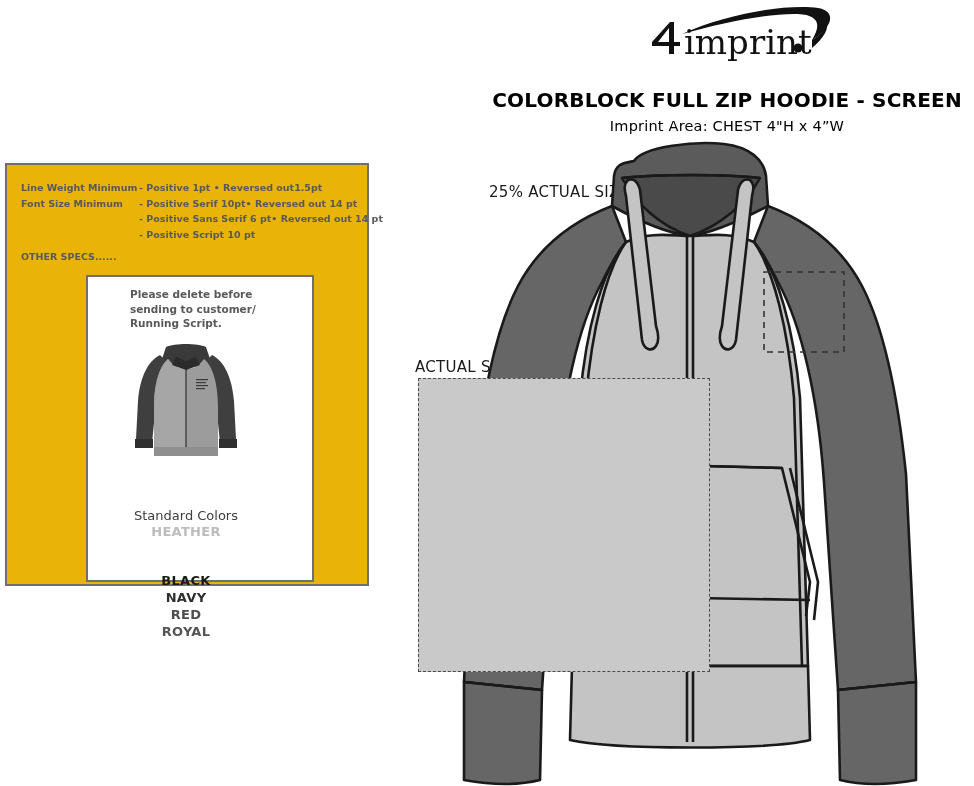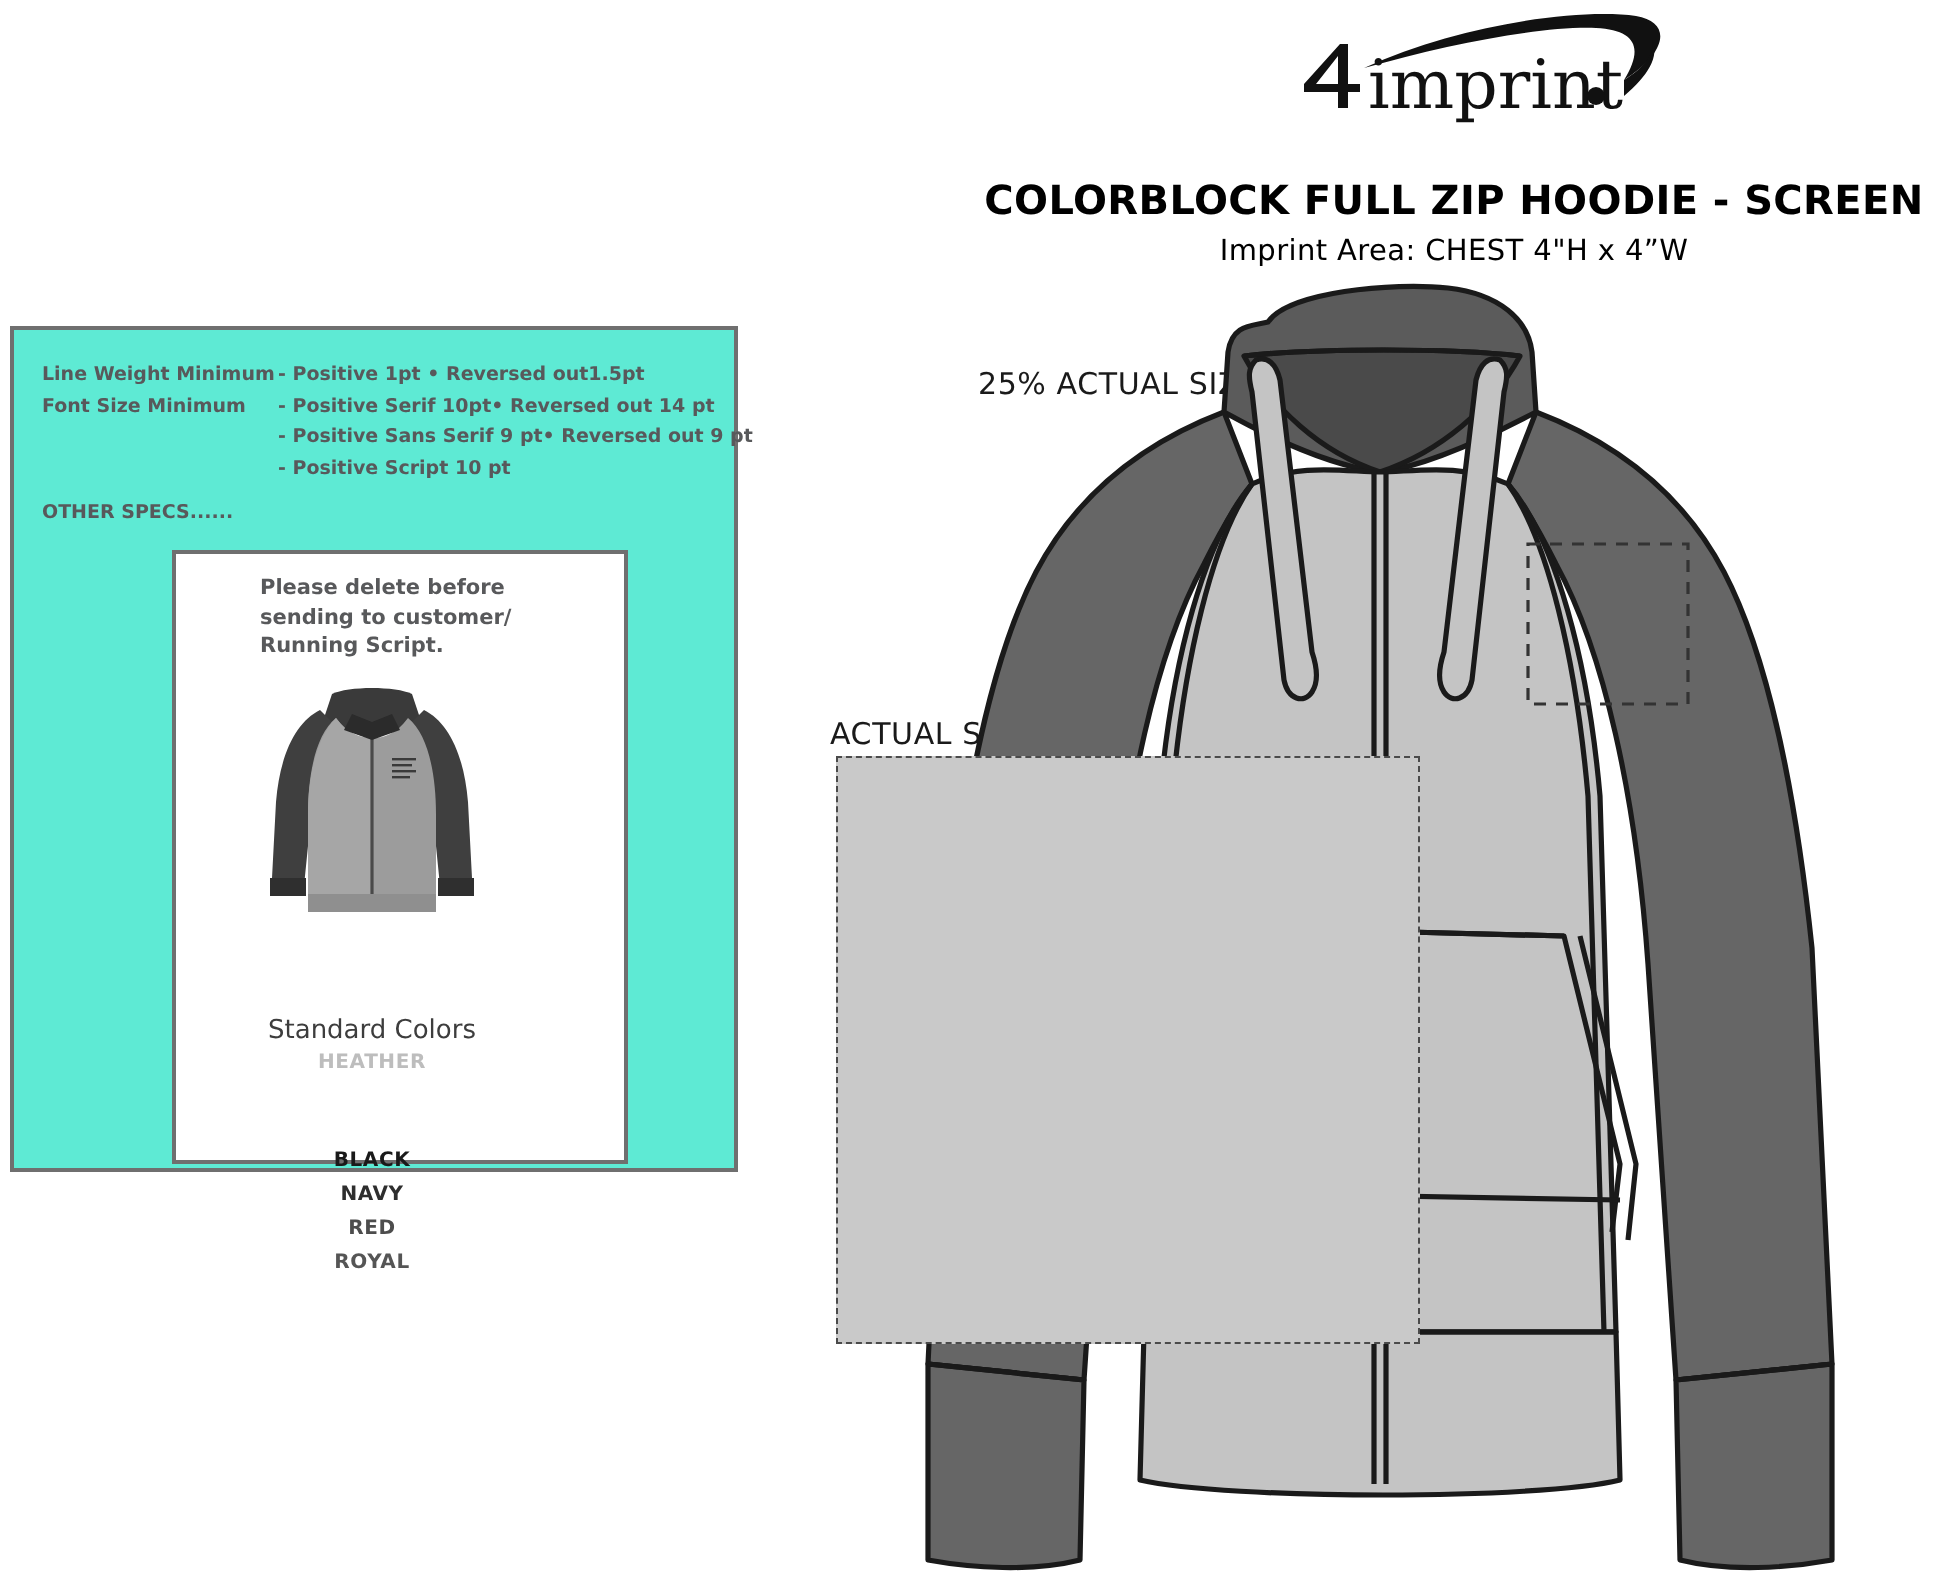--- a/index.html
+++ b/index.html
@@ -16,21 +16,21 @@
     font-size:20px;font-weight:bold;letter-spacing:.2px;color:#000;
     font-family:"DejaVu Sans", sans-serif;white-space:nowrap;
   }
   #imprint-sub{
     margin-top:6px;font-size:14.5px;color:#000;letter-spacing:.2px;
     font-family:"DejaVu Sans", sans-serif;white-space:nowrap;
   }
   
   #spec-panel{
     position:absolute;left:5px;top:163px;width:364px;height:423px;
-    border:2px solid #6f6f6f;background:#5eead4;box-sizing:border-box;
+    border:2px solid #6f6f6f;background:#eab308;box-sizing:border-box;
   }
   #spec-text{position:absolute;left:14px;top:15px;width:350px;}
   .spec-row{
     display:flex;font-size:9.5px;font-weight:bold;color:#58595b;
     line-height:15.5px;font-family:"DejaVu Sans", sans-serif;white-space:nowrap;
   }
   .spec-label{width:118px;flex:none;}
   .spec-val{flex:none;}
   .spec-indent{padding-left:118px;}
   #other-specs{
@@ -47,21 +47,21 @@
     font-size:10.5px;font-weight:bold;line-height:14.5px;color:#58595b;
     font-family:"DejaVu Sans", sans-serif;
   }
   #thumb-wrap{position:absolute;left:0;top:62px;width:196px;height:130px;
     display:flex;align-items:center;justify-content:center;}
   #std-colors{
     position:absolute;left:0;top:196px;width:196px;text-align:center;
   }
   #std-title{font-size:13px;color:#3d3d3d;font-family:"DejaVu Sans", sans-serif;margin-top:35px;}
   .color-item{
-    font-size:10px;font-weight:bold;line-height:17px;letter-spacing:.3px;
+    font-size:13px;font-weight:bold;line-height:17px;letter-spacing:.3px;
     font-family:"DejaVu Sans", sans-serif;
   }
   
   #art{position:absolute;left:390px;top:130px;width:584px;height:656px;}
   .size-label{
     position:absolute;font-size:15px;color:#1a1a1a;letter-spacing:.3px;
     font-family:"DejaVu Sans", sans-serif;white-space:nowrap;
   }
   #label-25{left:489px;top:183px;}
   #label-actual{left:415px;top:358px;}
@@ -101,21 +101,21 @@
   <div id="spec-text">
     <div class="spec-row">
       <span class="spec-label">Line Weight Minimum</span>
       <span class="spec-val">- Positive 1pt  • Reversed out1.5pt</span>
     </div>
     <div class="spec-row">
       <span class="spec-label">Font Size Minimum</span>
       <span class="spec-val">- Positive Serif 10pt• Reversed out 14 pt</span>
     </div>
     <div class="spec-row spec-indent">
-      <span class="spec-val">- Positive Sans Serif 9 pt• Reversed out 9 pt</span>
+      <span class="spec-val">- Positive Sans Serif 6 pt• Reversed out 14 pt</span>
     </div>
     <div class="spec-row spec-indent">
       <span class="spec-val">- Positive Script 10 pt</span>
     </div>
     <div id="other-specs">OTHER SPECS......</div>
   </div>
 
   <div id="delete-panel">
 
     <div id="delete-note">

